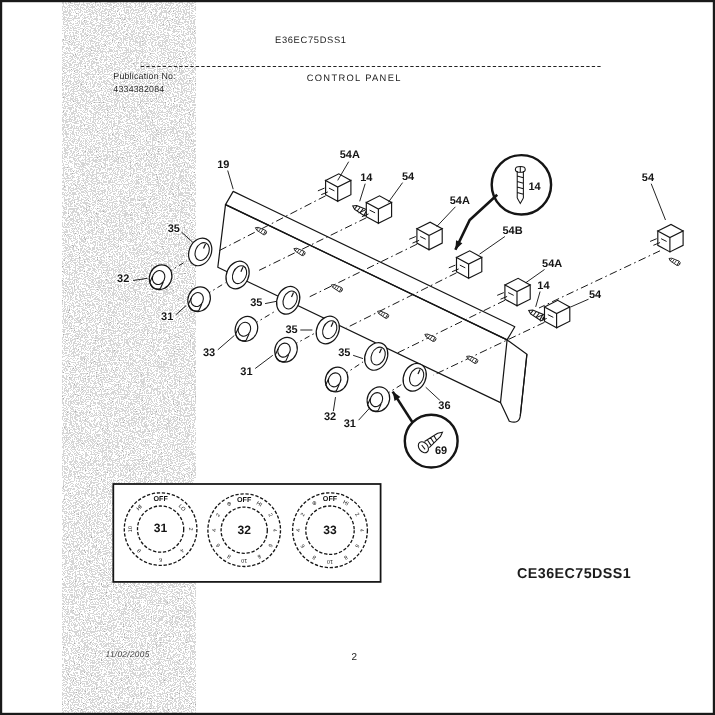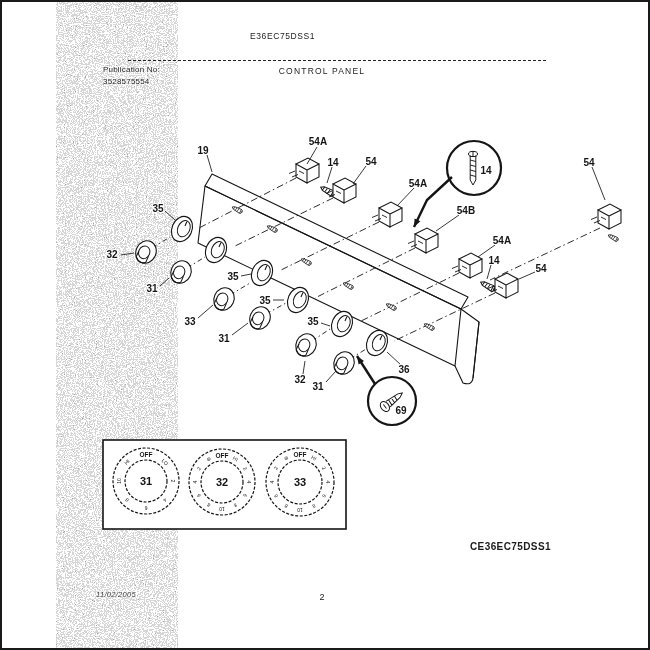--- a/index.html
+++ b/index.html
@@ -8,21 +8,21 @@
   .page-border{position:absolute;inset:0;border:2px solid #1a1a1a;pointer-events:none;z-index:9;}
   svg{position:absolute;left:0;top:0;}
   .htext{position:absolute;z-index:5;color:#1c1c1c;
          text-shadow:0 0 2px #fff,0 0 2px #fff,0 0 3px #fff;}
   .hdr-pub{left:103px;top:32px;font-size:8px;line-height:1.55;letter-spacing:.2px;margin-top:32px;}
   .hdr-model{left:250px;top:31px;width:144px;font-size:8.5px;letter-spacing:.6px;}
   .hdr-rule{position:absolute;left:128px;top:60px;width:418px;border-top:1.2px dashed #222;z-index:4;}
   .hdr-title{left:250px;top:66px;width:144px;text-align:center;font-size:8.5px;letter-spacing:1.2px;}
   .ftr-date{left:96px;top:590px;font-size:7.5px;color:#3a3a3a;letter-spacing:.3px;font-style:italic;}
   .ftr-page{left:312px;top:592px;width:20px;text-align:center;font-size:9px;}
-  .ftr-model{left:470px;top:513px;font-size:10px;font-weight:bold;letter-spacing:.4px;margin-top:28px;}
+  .ftr-model{left:470px;top:513px;font-size:13px;font-weight:bold;letter-spacing:.4px;}
 </style>
 </head>
 <body>
 
 <div class="page">
 
   <svg id="diagram-svg" width="650" height="650" viewBox="0 0 650 650">
     <defs>
       <filter id="grain" x="-5%" y="-5%" width="110%" height="110%">
         <feTurbulence type="fractalNoise" baseFrequency="0.9" numOctaves="2" seed="11" stitchTiles="stitch"></feTurbulence>
@@ -286,21 +286,21 @@
           <text x="275.75128869403574" y="496" text-anchor="middle" dominant-baseline="central" font-size="5" font-weight="normal" fill="#151515" stroke="#fff" stroke-width="2" paint-order="stroke" font-family="&quot;Liberation Sans&quot;,sans-serif" transform="rotate(240,275.75128869403574,496)">6</text>
           <text x="272" y="482" text-anchor="middle" dominant-baseline="central" font-size="5" font-weight="normal" fill="#151515" stroke="#fff" stroke-width="2" paint-order="stroke" font-family="&quot;Liberation Sans&quot;,sans-serif" transform="rotate(270,272,482)">4</text>
           <text x="275.75128869403574" y="468" text-anchor="middle" dominant-baseline="central" font-size="5" font-weight="normal" fill="#151515" stroke="#fff" stroke-width="2" paint-order="stroke" font-family="&quot;Liberation Sans&quot;,sans-serif" transform="rotate(300,275.75128869403574,468)">2</text>
           <text x="286" y="457.75128869403574" text-anchor="middle" dominant-baseline="central" font-size="5" font-weight="normal" fill="#151515" stroke="#fff" stroke-width="2" paint-order="stroke" font-family="&quot;Liberation Sans&quot;,sans-serif" transform="rotate(330,286,457.75128869403574)">⊛</text>
         </g>
       </g>
   </svg>
 
   <div class="htext hdr-pub">
     <div>Publication No:</div>
-    <div>3528575554</div>
+    <div>4334382084</div>
   </div>
   <div class="htext hdr-model">E36EC75DSS1</div>
   <div class="hdr-rule"></div>
   <div class="htext hdr-title">CONTROL PANEL</div>
 
   <div class="htext ftr-date">11/02/2005</div>
   <div class="htext ftr-page">2</div>
   <div class="htext ftr-model">CE36EC75DSS1</div>
 
   <div class="page-border"></div>

